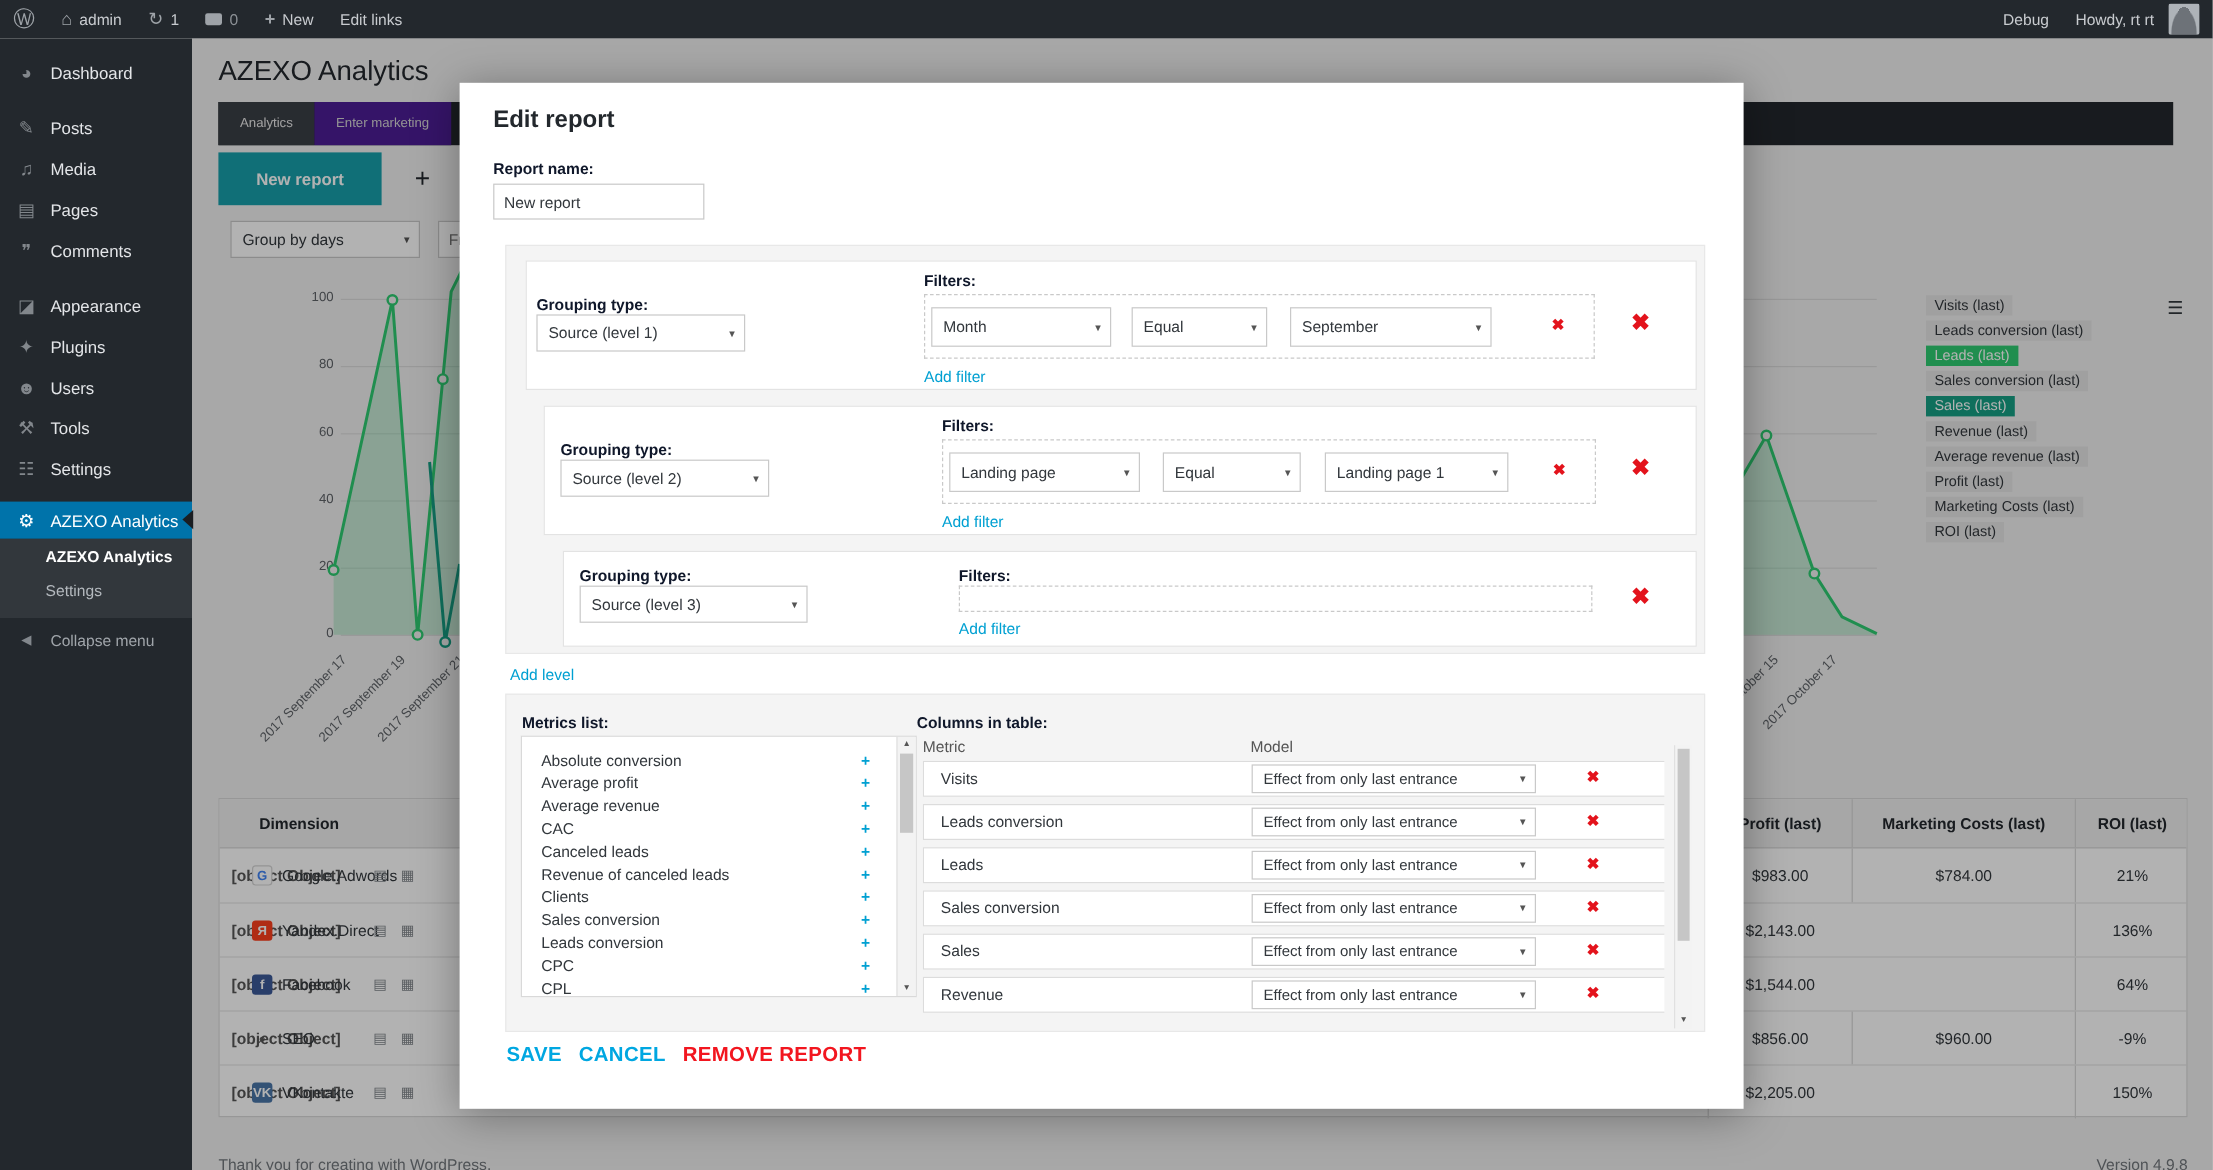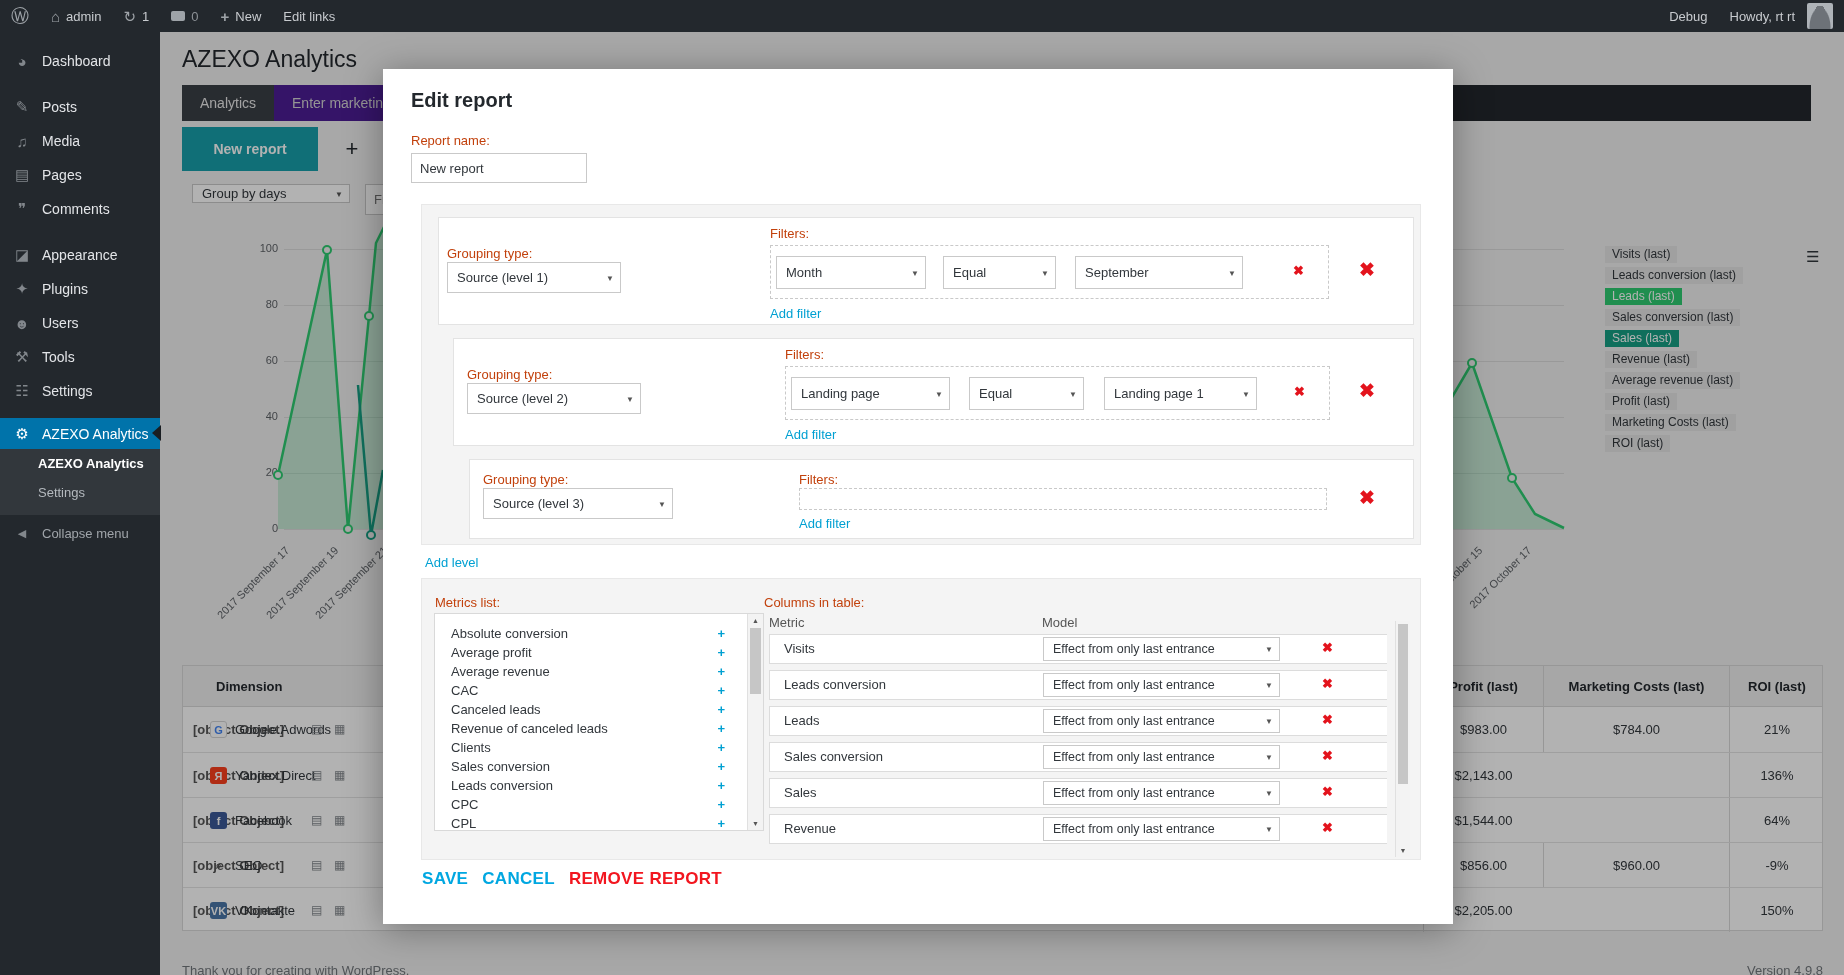--- a/index.html
+++ b/index.html
@@ -32,21 +32,21 @@
   .subitem{padding:7px 0 7px 38px;color:#b4b9be;cursor:pointer}
   .subitem.current{color:#fff;font-weight:bold}
   .collapse{position:absolute;left:0;top:494px;width:160px;display:flex;gap:10px;align-items:center;
             padding-left:12px;font-size:13px;color:#a0a5aa;cursor:pointer}
 
   
   .content{position:absolute;left:160px;top:32px;width:1684px;height:943px;background:#f1f1f1}
   .dim{position:absolute;left:160px;top:32px;width:1684px;height:943px;background:rgba(0,0,0,0.30);z-index:5}
   .h1{position:absolute;left:22px;top:14px;font-size:23px;font-weight:400;color:#23282d}
   .tabbar{position:absolute;left:22px;top:53px;width:1629px;height:36px;background:#23282d;display:flex}
-  .tab{display:flex;align-items:center;padding:0 18px;font-size:14px;color:#e8e8e8;cursor:pointer}
+  .tab{display:flex;align-items:center;padding:0 18px;font-size:11px;color:#e8e8e8;cursor:pointer}
   .tab.active{background:#3a3f45}
   .tab.second{background:#4c1d95;color:#d5d5d5}
   .newreport{position:absolute;left:22px;top:95px;width:136px;height:44px;background:#17a0ab;color:#fff;
              font-weight:bold;font-size:14px;display:flex;align-items:center;justify-content:center;cursor:pointer}
   .plustab{position:absolute;left:172px;top:98px;width:40px;height:38px;color:#23282d;font-size:22px;
            display:flex;align-items:center;justify-content:center;cursor:pointer}
   .sel{display:flex;align-items:center;background:#fff;border:1px solid #c9c9c9;color:#32373c;
        font-size:13px;padding:0 22px 0 9px;white-space:nowrap;overflow:hidden;cursor:pointer;position:absolute}
   .caret{position:absolute;right:6px;top:50%;transform:translateY(-50%);font-size:8px;color:#555}
   .txt-input{border:1px solid #c9c9c9;background:#fff;color:#32373c;font-size:13px;padding:0 8px;
@@ -72,21 +72,21 @@
   .t-ico{position:absolute;left:27px;top:14px;width:17px;height:17px;border-radius:3px;font-size:11px;font-weight:bold;
          display:flex;align-items:center;justify-content:center}
   .t-name{position:absolute;left:52px;top:0;line-height:45px}
   .t-mini{position:absolute;top:0;line-height:45px;color:#82878c;font-size:12px;cursor:pointer}
   .footer-note{position:absolute;top:931px;font-size:13px;color:#72777c}
 
   
   .modal{position:absolute;left:383px;top:69px;width:1070px;height:855px;background:#fff;z-index:10;
          box-shadow:0 5px 35px rgba(0,0,0,0.35);font-size:13px;color:#32373c}
   .mtitle{position:absolute;left:28px;top:20px;font-size:20px;font-weight:bold;color:#23282d}
-  .lbl{font-weight:normal;font-size:13px;color:#c2410c;position:absolute}
+  .lbl{font-weight:bold;font-size:13px;color:#0f172a;position:absolute}
   .graybox{position:absolute;background:#f4f4f4;border:1px solid #e8e8e8}
   .card{position:absolute;background:#fff;border:1px solid #e3e3e3}
   .dashedbox{position:absolute;border:1px dashed #c9c9c9}
   .link{color:#00a0d2;cursor:pointer;font-size:13px;position:absolute}
   .bigx{position:absolute;color:#e3131c;font-size:19px;font-weight:bold;cursor:pointer;line-height:1}
   .smx{color:#e3131c;font-size:13px;font-weight:bold;cursor:pointer}
   .listbox{position:absolute;background:#fff;border:1px solid #d9d9d9;overflow:hidden}
   .mrow{position:relative;height:19px;font-size:13px;padding-left:16px;line-height:19px}
   .mplus{position:absolute;right:38px;top:0;color:#00a0d2;font-weight:bold;cursor:pointer}
   .sbar{position:absolute;background:#f3f3f3;border-left:1px solid #e0e0e0}
@@ -109,21 +109,21 @@
     <div class="h1">AZEXO Analytics</div>
 
     <div class="tabbar">
       <div class="tab active">Analytics</div>
       <div class="tab second">Enter marketing</div>
     </div>
 
     <div class="newreport">New report</div>
     <div class="plustab">+</div>
 
-    <div class="sel" style="left:32px;top:152px;width:158px;height:19px">
+    <div class="sel" style="left:32px;top:152px;width:158px;height:31px">
       <span>Group by days</span>
       <span class="caret">▼</span>
     </div>
     <input class="txt-input" style="position: absolute; left: 205px; top: 152px; width: 150px; height: 31px;" placeholder="From">
 
     <div class="grid" style="top:217px"></div>
     <div class="grid" style="top:273px"></div>
     <div class="grid" style="top:329px"></div>
     <div class="grid" style="top:385px"></div>
     <div class="grid" style="top:441px"></div>

